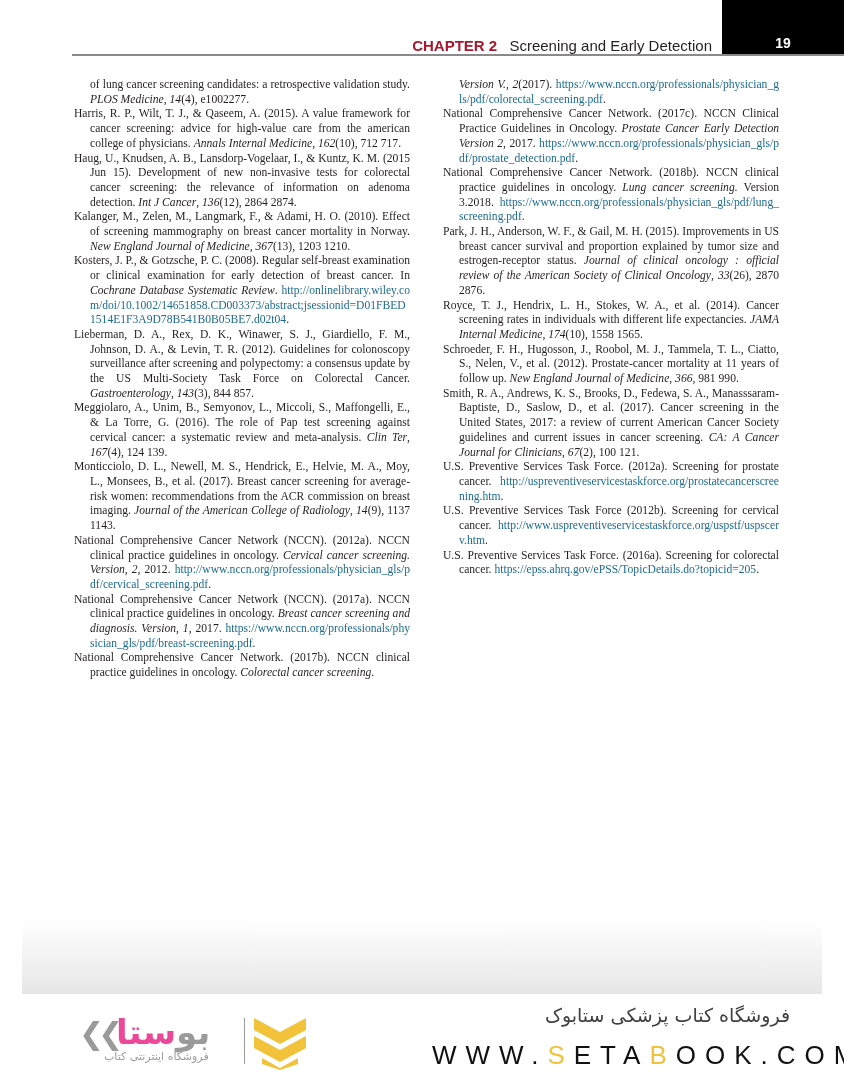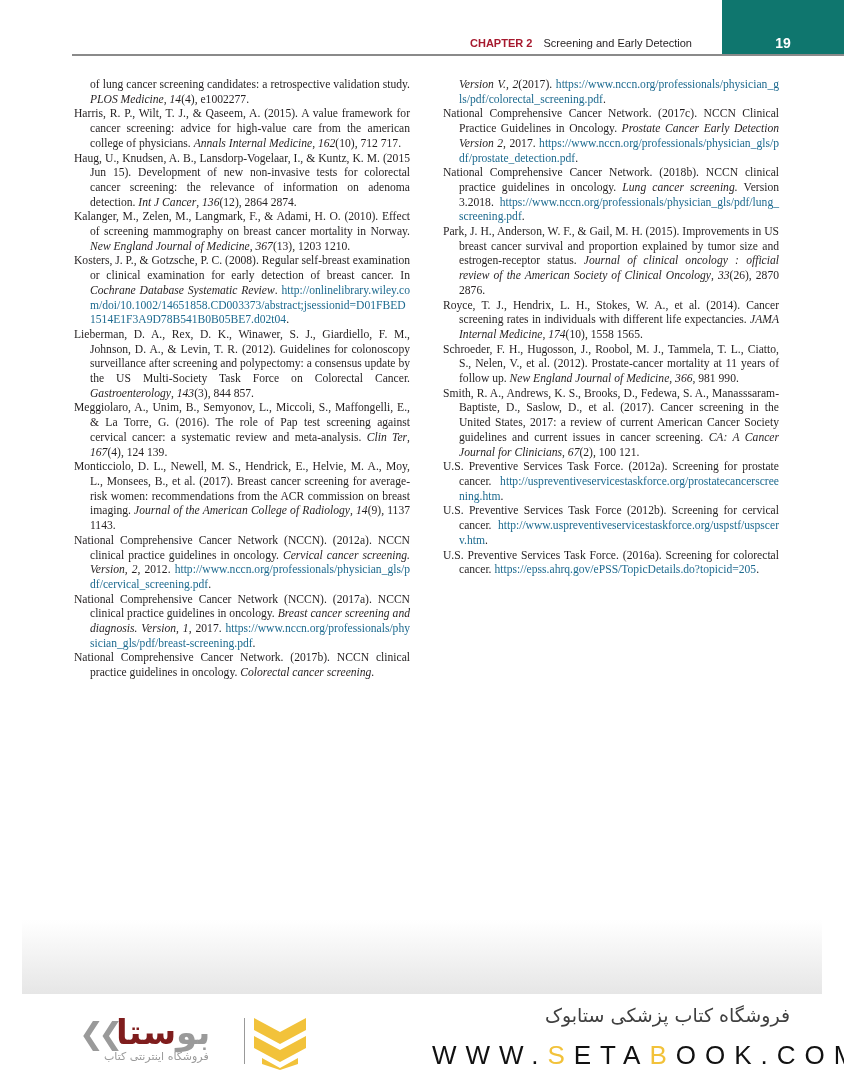--- a/index.html
+++ b/index.html
@@ -11,31 +11,31 @@
     }
     .header {
       position: absolute; left: 0; top: 0; width: 844px; height: 56px;
     }
     .header-rule {
       position: absolute; left: 72px; right: 0; top: 54px; height: 2px;
       background: #8a8a8a;
     }
     .page-tab {
       position: absolute; left: 722px; top: 0; width: 122px; height: 55px;
-      background: #0f766e;
+      background: #000000;
     }
     .page-number {
       position: absolute; left: 0; right: 0; bottom: 4px; text-align: center;
       font-family: "Liberation Sans", "DejaVu Sans", sans-serif;
       font-weight: bold; font-size: 14px; color: #ffffff;
     }
     .running-head {
-      position: absolute; right: 152px; top: 37px;
+      position: absolute; right: 132px; top: 37px;
       font-family: "Liberation Sans", "DejaVu Sans", sans-serif;
-      font-size: 11px; white-space: nowrap;
+      font-size: 15px; white-space: nowrap;
     }
     .chapter-label { color: #a6192e; font-weight: bold; margin-right: 8px; }
     .chapter-title { color: #231f20; }
 
     .refs {
       position: absolute; top: 78px;
       font-size: 11.6px; line-height: 14.7px;
     }
     .refs.left { left: 74px; width: 336px; }
     .refs.right { left: 443px; width: 336px; }
@@ -59,21 +59,21 @@
       position: absolute; left: 35px; top: 6px;
       font-family: "DejaVu Sans", sans-serif; font-size: 30px; color: #9a9a9a; font-weight: bold;
       letter-spacing: -6px;
     }
     .logo-word {
       position: absolute; left: 72px; top: 2px;
       font-family: "DejaVu Sans", sans-serif; font-size: 34px; font-weight: bold;
       letter-spacing: -1px;
     }
     .logo-word .g { color: #9a9a9a; }
-    .logo-word .y { color: #7f1d1d; text-align: center; }
+    .logo-word .y { color: #ec4899; text-align: center; }
     .logo-sub {
       position: absolute; left: 60px; top: 40px;
       font-family: "DejaVu Sans", sans-serif; font-size: 11px; color: #9a9a9a;
       direction: rtl;
       text-align: right;
     }
     .logo-divider {
       position: absolute; left: 200px; top: 8px; width: 1px; height: 46px; background: #999;
     }
     .logo-chevrons { position: absolute; left: 210px; top: 4px; }

